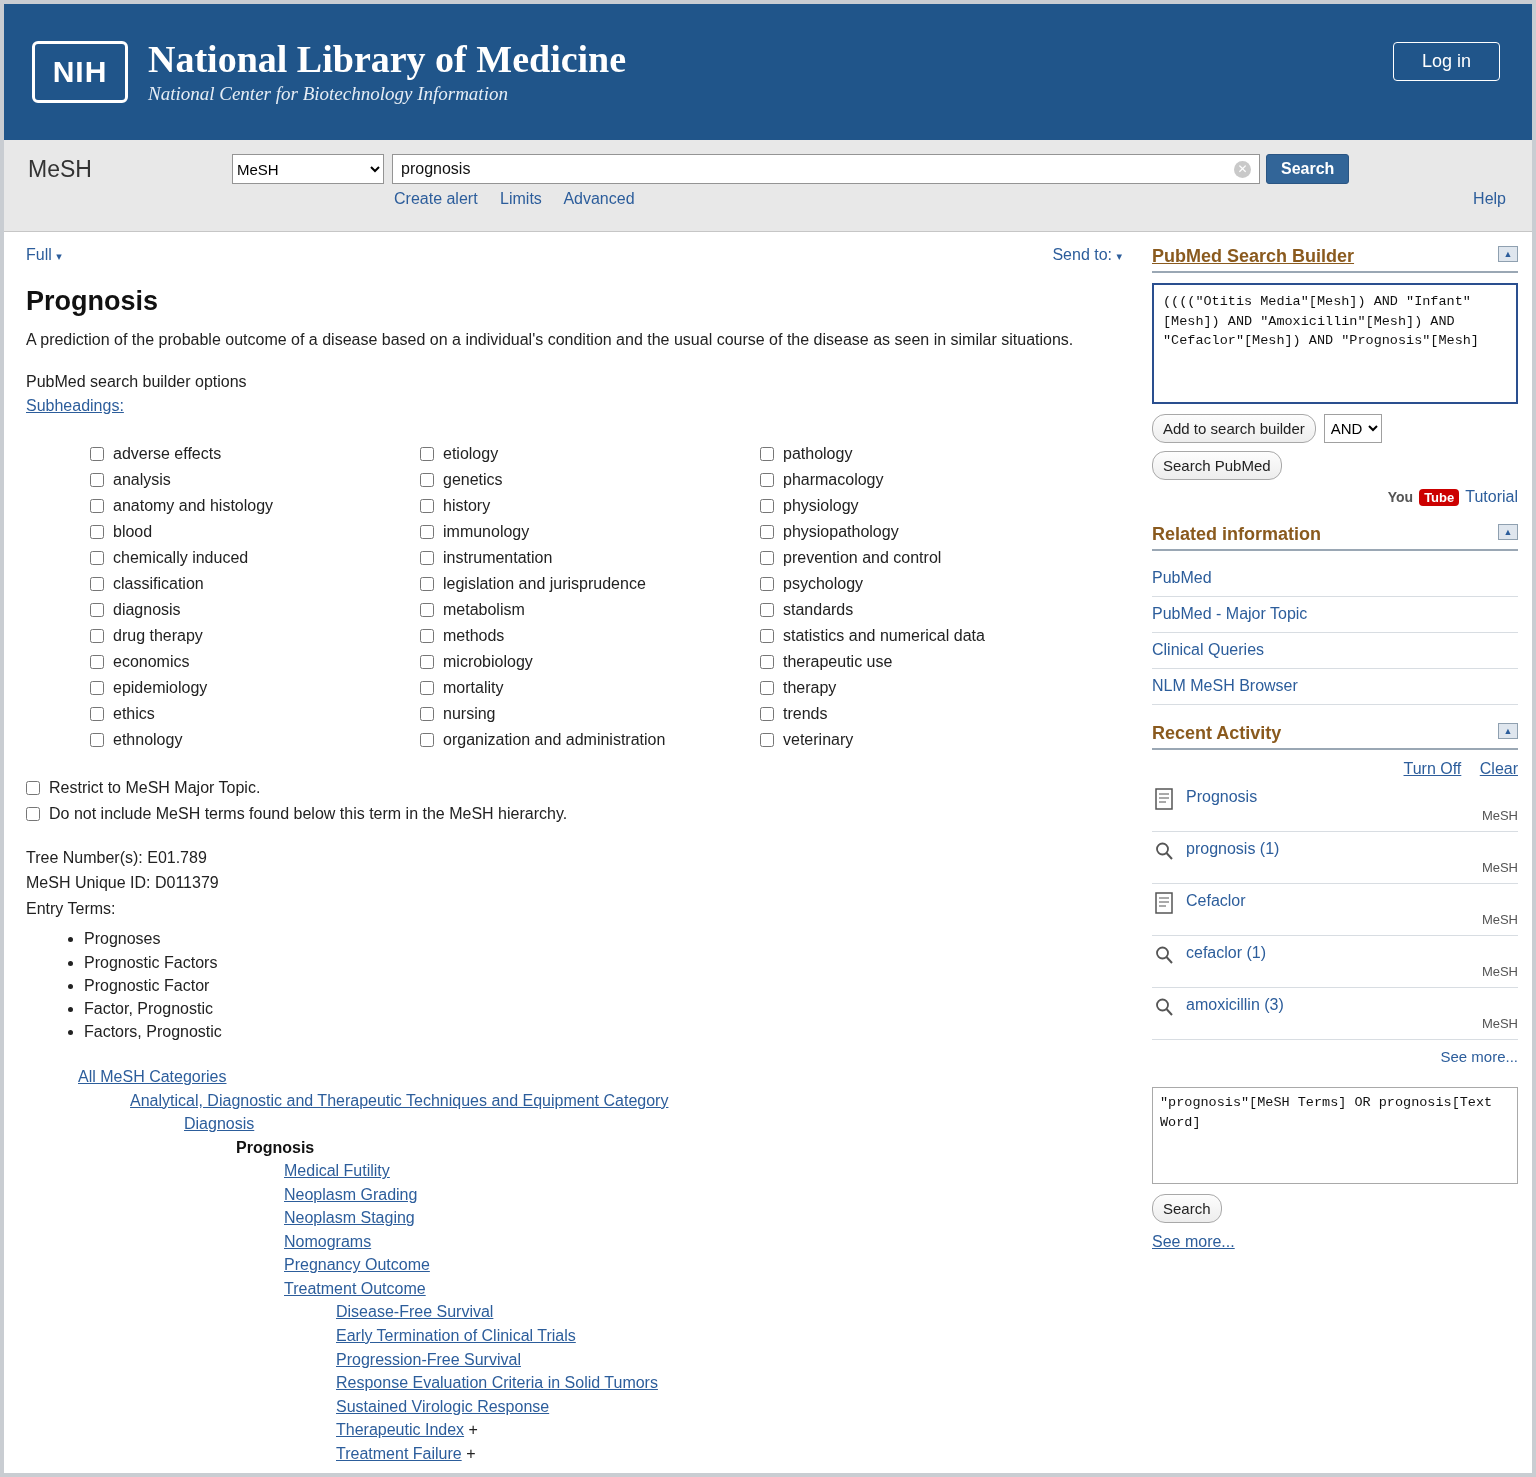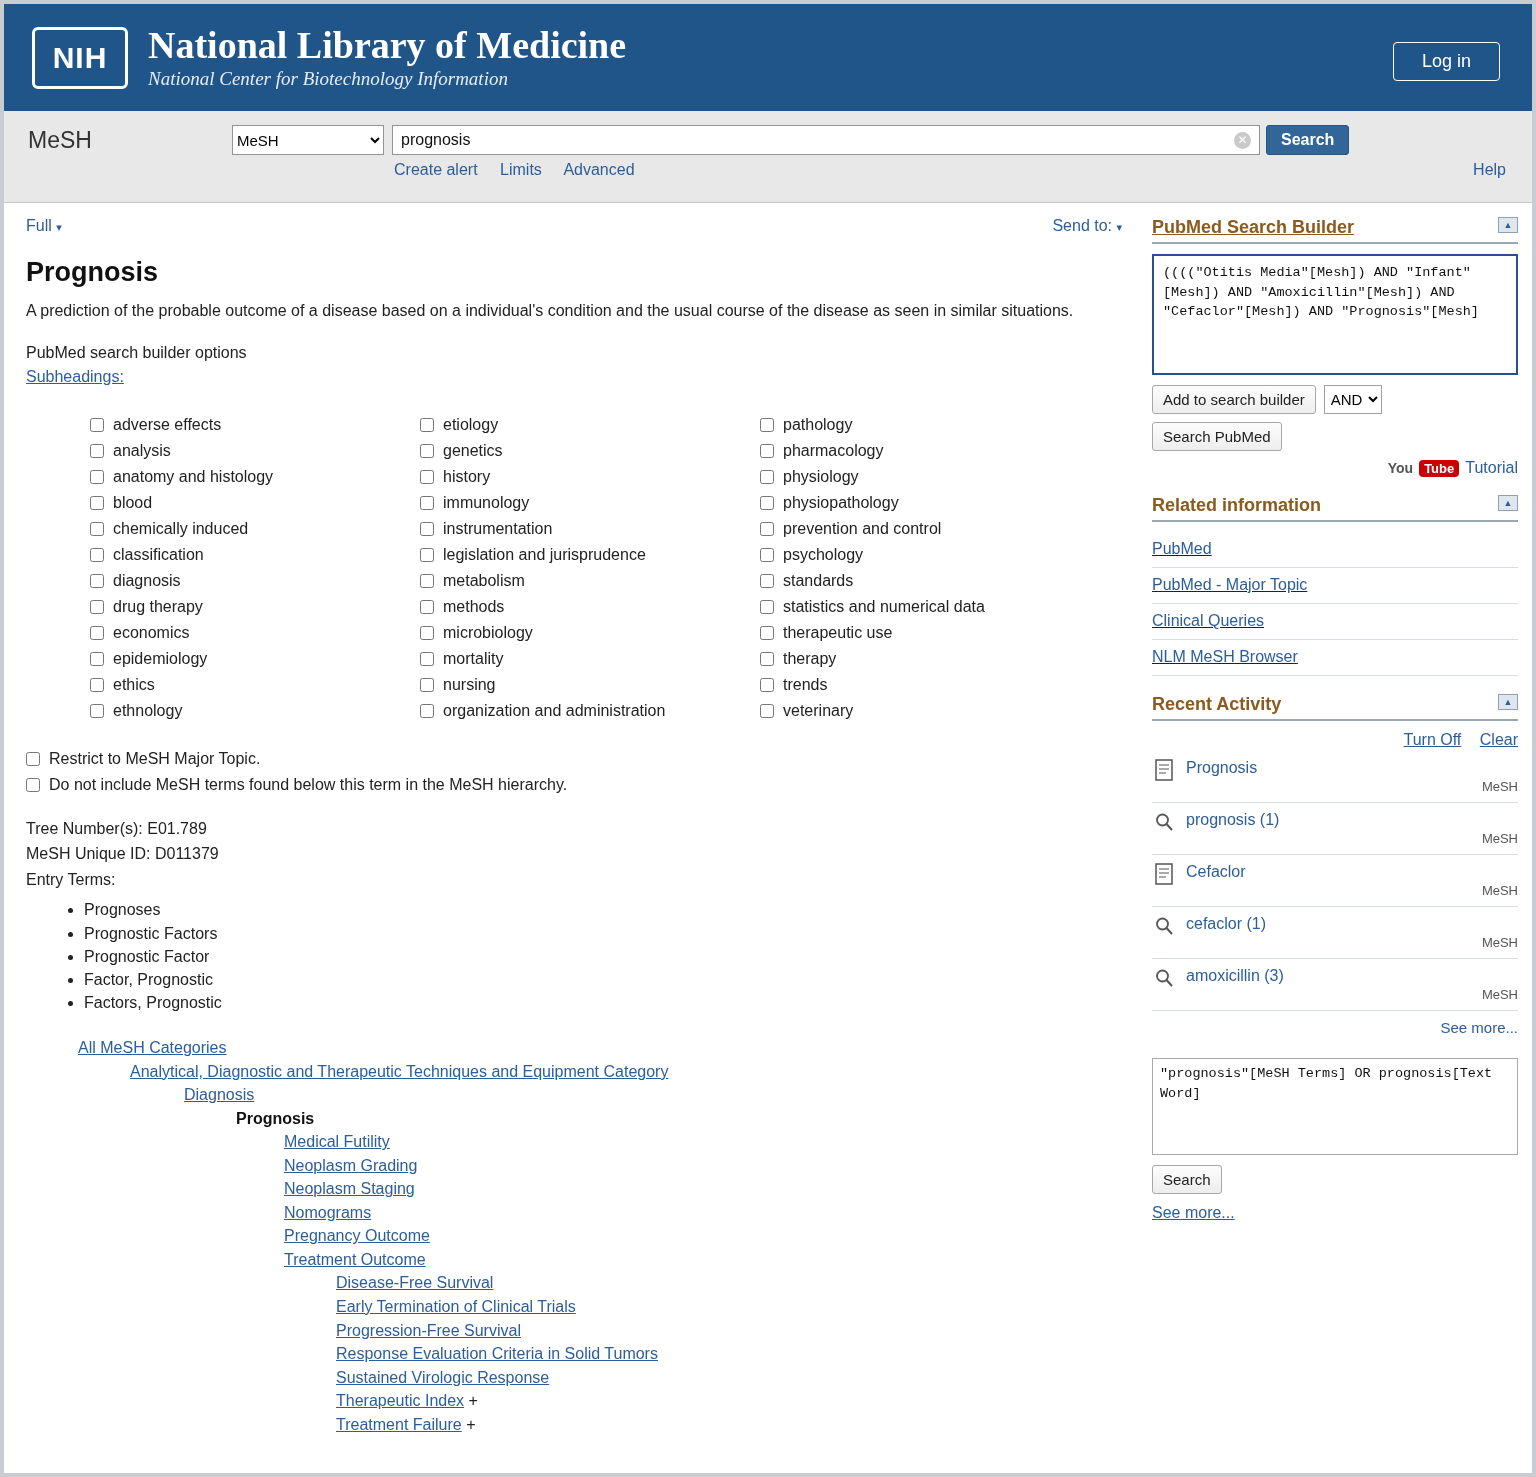--- a/index.html
+++ b/index.html
@@ -17,21 +17,21 @@
     width: 1536px;
     height: 1477px;
     border: 4px solid #c9cdd2;
     position: relative;
     background: #fff;
   }
 
   
   .nih-header {
     background: #20558a;
-    height: 107px;
+    height: 136px;
     display: flex;
     align-items: center;
     padding: 0 28px;
     position: relative;
   }
   .nih-logo-box {
     border: 3px solid #ffffff;
     border-radius: 6px;
     width: 96px;
     height: 62px;
@@ -242,21 +242,21 @@
     font-family: "Liberation Mono", monospace;
     font-size: 13.5px;
     line-height: 1.45;
     color: #111;
     padding: 4px 6px;
   }
   .btn-row { display: flex; align-items: center; gap: 8px; margin-bottom: 8px; }
   .gbtn {
     background: linear-gradient(#fdfdfd,#ededed);
     border: 1px solid #a8a8a8;
-    border-radius: 3px;
+    border-radius: 13px;
     font-size: 15px;
     padding: 5px 10px;
     cursor: pointer;
     font-family: "Liberation Sans", sans-serif;
     color: #222;
   }
   .op-select {
     font-size: 15px;
     padding: 4px 2px;
     border: 1px solid #a0a0a0;
@@ -267,21 +267,21 @@
     display: flex; justify-content: flex-end; align-items: center; gap: 6px;
     margin-top: 6px; font-size: 16px;
   }
   .yt {
     background: #cc0000; color: #fff; font-weight: bold; font-size: 13px;
     padding: 1px 5px; border-radius: 4px;
   }
   .yt-you { color: #555; font-weight: bold; font-size: 14px; }
   .tut-link { color: #2c5d9b; text-decoration: none; cursor: pointer; }
 
-  .rel-list { list-style: none; margin: 0; padding: 0; text-decoration: underline; }
+  .rel-list { list-style: none; margin: 0; padding: 0; }
   .rel-list li {
     border-bottom: 1px solid #d8dde2;
     padding: 8px 0 9px 0;
     font-size: 16px;
   }
   .rel-list li:last-child { border-bottom: 1px solid #d8dde2; }
   .rel-list a { color: #2c5d9b; text-decoration: none; cursor: pointer; }
 
   .ra-links { text-align: right; font-size: 16px; margin-bottom: 2px; }
   .ra-links a { color: #2c5d9b; text-decoration: underline; margin-left: 14px; cursor: pointer; }

